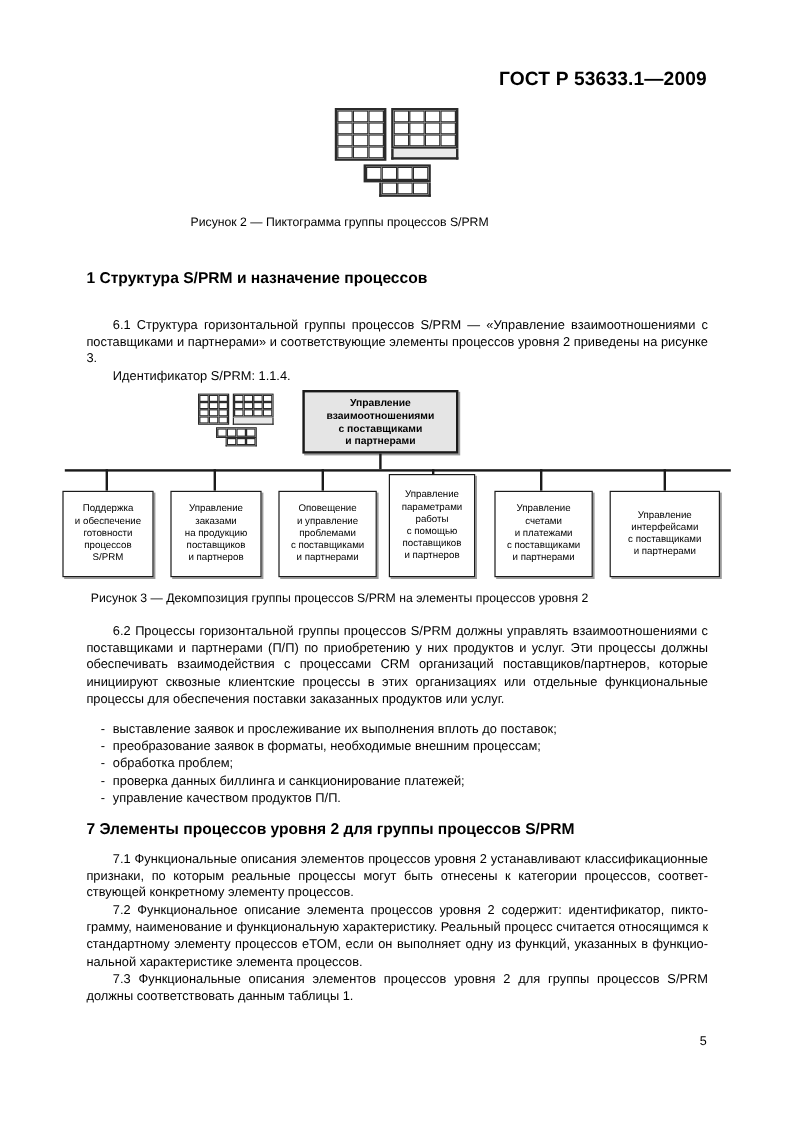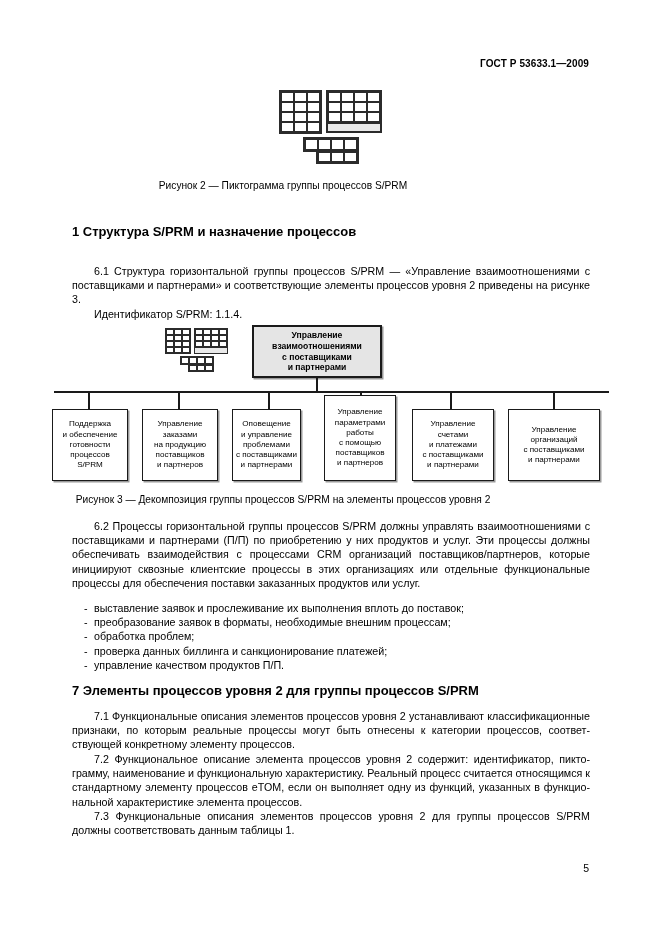--- a/index.html
+++ b/index.html
@@ -17,21 +17,21 @@
     height: 936px;
     background: #ffffff;
     overflow: hidden;
   }
 
   
   .doc-header {
     position: absolute;
     top: 58px;
     right: 72px;
-    font-size: 10px;
+    font-size: 16px;
     font-weight: bold;
     letter-spacing: 0.1px;
     white-space: nowrap;
   }
 
   
   .pictogram-fig {
     position: absolute;
     top: 90px;
     left: 0;
@@ -416,21 +416,21 @@
       <div class="leaf-box" style="left:142px; width:76px;">
         <div class="label">
           <span>Управление</span><br>
           <span>заказами</span><br>
           <span>на продукцию</span><br>
           <span>поставщиков</span><br>
           <span>и партнеров</span>
         </div>
       </div>
 
-      <div class="leaf-box" style="left:232px; width:69px;">
+      <div class="leaf-box" style="left:232px; width:82px;">
         <div class="label">
           <span>Оповещение</span><br>
           <span>и управление</span><br>
           <span>проблемами</span><br>
           <span>с поставщиками</span><br>
           <span>и партнерами</span>
         </div>
       </div>
 
       <div class="leaf-box" style="left:324px; width:72px; top:-14px; height:86px;">
@@ -450,21 +450,21 @@
           <span>счетами</span><br>
           <span>и платежами</span><br>
           <span>с поставщиками</span><br>
           <span>и партнерами</span>
         </div>
       </div>
 
       <div class="leaf-box" style="left:508px; width:92px;">
         <div class="label">
           <span>Управление</span><br>
-          <span>организаций</span><br>
+          <span>интерфейсами</span><br>
           <span>с поставщиками</span><br>
           <span>и партнерами</span>
         </div>
       </div>
 
     </div>
   </div>
 
   <div class="fig-caption" id="fig3-caption">Рисунок  3 — Декомпозиция группы процессов S/PRM на элементы процессов уровня 2</div>
 

